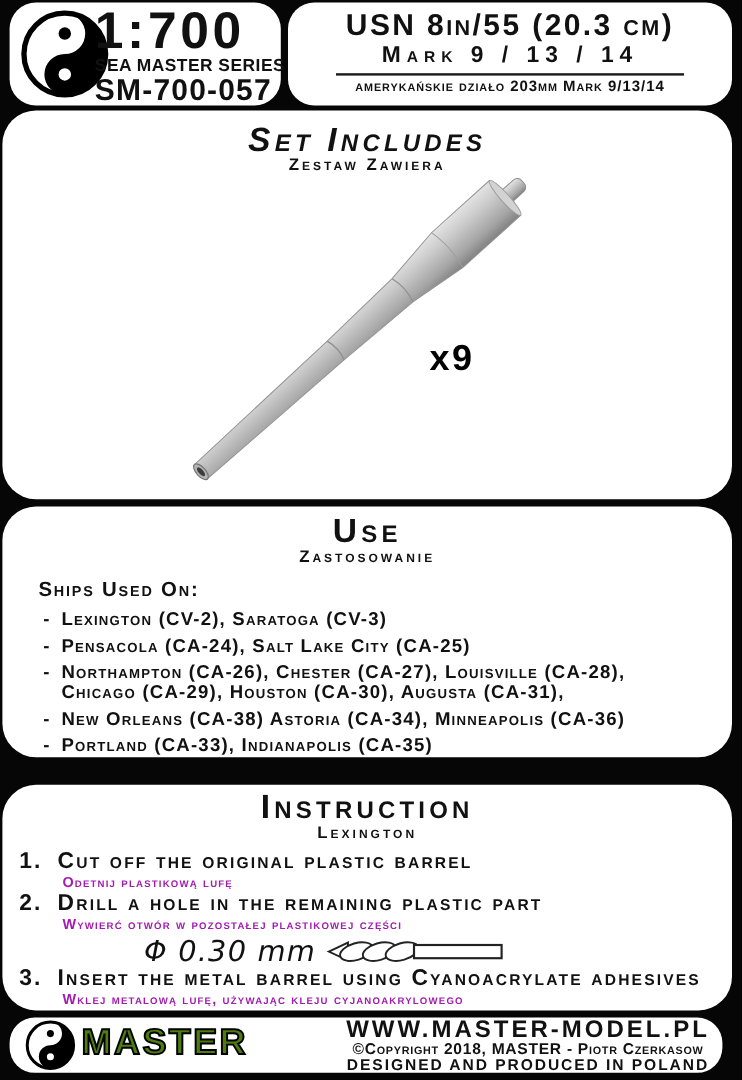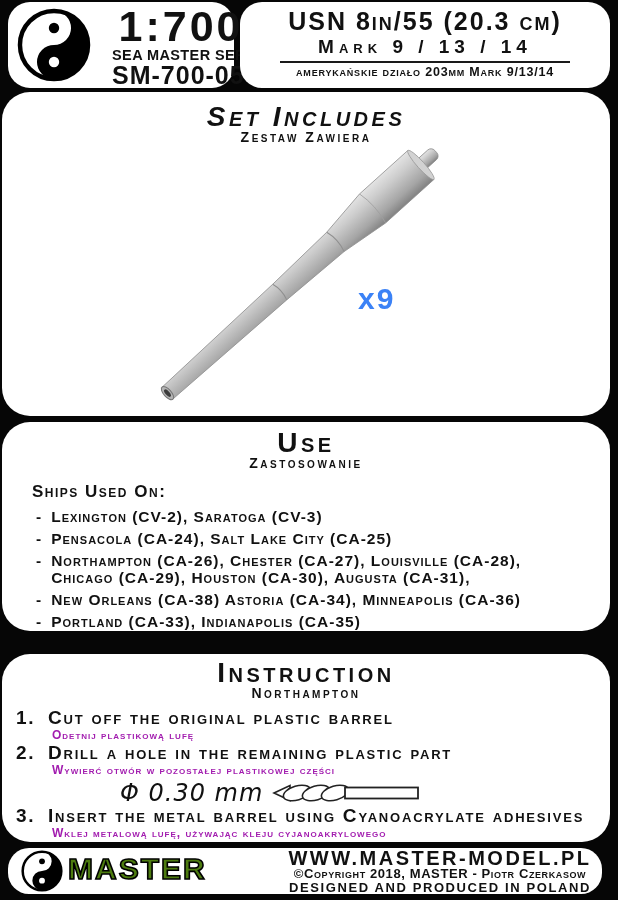--- a/index.html
+++ b/index.html
@@ -4,21 +4,21 @@
 <style>
   html,body{margin:0;padding:0;background:#000;}
   #page{position:relative;width:618px;height:900px;background:#060606;
         font-family:"Liberation Sans",sans-serif;color:#111;overflow:hidden;}
   .panel{position:absolute;background:#fff;border-radius:26px;}
   .sc{font-variant:small-caps;}
 
   
   .hdr-left{left:8px;top:2px;width:226px;height:86px;border-radius:22px;}
   .logo-lg{position:absolute;left:9px;top:6px;width:74px;height:74px;}
-  .brand-text{position:absolute;left:104px;top:3px;width:138px;text-align:center;white-space:nowrap;}
+  .brand-text{position:absolute;left:71px;top:3px;width:138px;text-align:left;white-space:nowrap;}
   .scale{font-size:43px;font-weight:700;letter-spacing:3px;line-height:42px;}
   .series{font-size:14.5px;font-weight:700;letter-spacing:.4px;line-height:16px;}
   .code{font-size:25px;font-weight:700;letter-spacing:1px;line-height:25px;}
 
   .hdr-right{left:240px;top:2px;width:370px;height:86px;border-radius:22px;text-align:center;padding-top:6px;box-sizing:border-box;}
   .t1{font-size:25px;font-weight:700;letter-spacing:2px;line-height:27px;}
   .t2{font-size:19px;font-weight:700;letter-spacing:5px;line-height:23px;}
   .rule{width:290px;height:2px;background:#1a1a1a;margin:3px auto 2px auto;}
   .t3{font-size:12.5px;font-weight:700;letter-spacing:.8px;line-height:14px;}
 
@@ -28,21 +28,21 @@
   .sec-use{top:422px;height:209px;padding-top:8px;}
   .sec-instruction{top:654px;height:188px;padding-top:6px;}
   .h-en{font-size:28px;font-weight:700;letter-spacing:3.5px;line-height:26px;}
   .sec-includes .h-en{padding-top:12px;font-style:italic;}
   .h-pl{font-size:14px;font-weight:700;letter-spacing:2.5px;line-height:14px;}
 
   
   .barrel-wrap{position:absolute;left:110px;top:140px;width:380px;height:80px;
                transform:rotate(-42deg);overflow:visible;}
   .qty{position:absolute;left:356px;top:190px;font-size:30px;font-weight:700;
-       letter-spacing:2px;color:#3b82f6;}
+       letter-spacing:2px;color:#000000;}
 
   
   .ships-label{margin:12px 0 0 30px;text-align:left;font-size:17px;font-weight:700;letter-spacing:1.5px;line-height:20px;}
   .ship-list{list-style:none;margin:6px 0 0 0;padding:0 30px 0 34px;text-align:left;}
   .ship-list li{display:flex;font-size:15.5px;font-weight:700;letter-spacing:1px;
                 line-height:17px;margin-bottom:5px;white-space:pre-line;}
   .bullet{margin-right:9px;}
 
   
   .steps{text-align:left;padding:0 14px;}
@@ -132,21 +132,21 @@
       <li><span class="bullet">-</span><span class="sc">Pensacola (CA-24), Salt Lake City (CA-25)</span></li>
       <li><span class="bullet">-</span><span class="sc">Northampton (CA-26), Chester (CA-27), Louisville (CA-28),
 Chicago (CA-29), Houston (CA-30), Augusta (CA-31),</span></li>
       <li><span class="bullet">-</span><span class="sc">New Orleans (CA-38) Astoria (CA-34), Minneapolis (CA-36)</span></li>
       <li><span class="bullet">-</span><span class="sc">Portland (CA-33), Indianapolis (CA-35)</span></li>
     </ul>
   </section>
 
   <section class="panel sec sec-instruction">
     <div class="h-en sc">Instruction</div>
-    <div class="h-pl sc">Northampton</div>
+    <div class="h-pl sc">Lexington</div>
 
     <div class="steps">
       <div class="step-en">
         <span class="num">1.</span>
         <span class="sc">Cut off the original plastic barrel</span>
       </div>
       <div class="step-pl sc">Odetnij plastikową lufę</div>
 
       <div class="step-en step2">
         <span class="num">2.</span>

